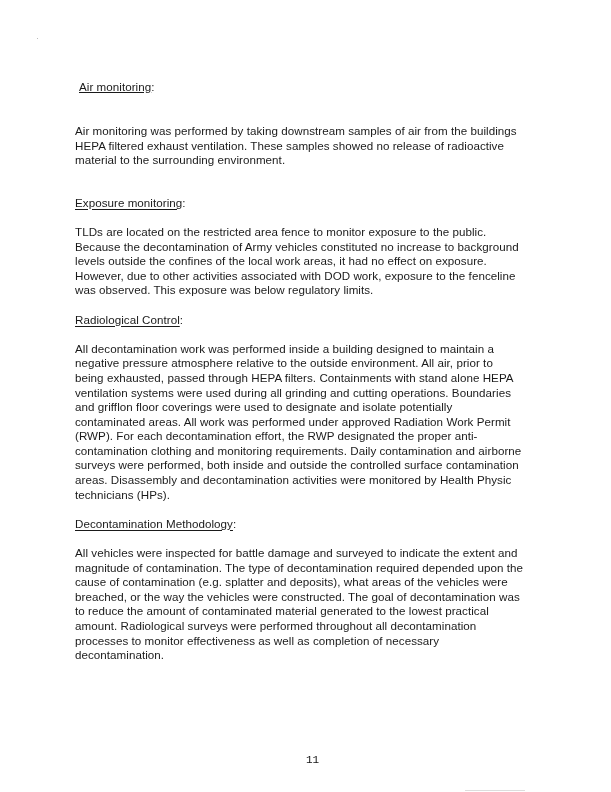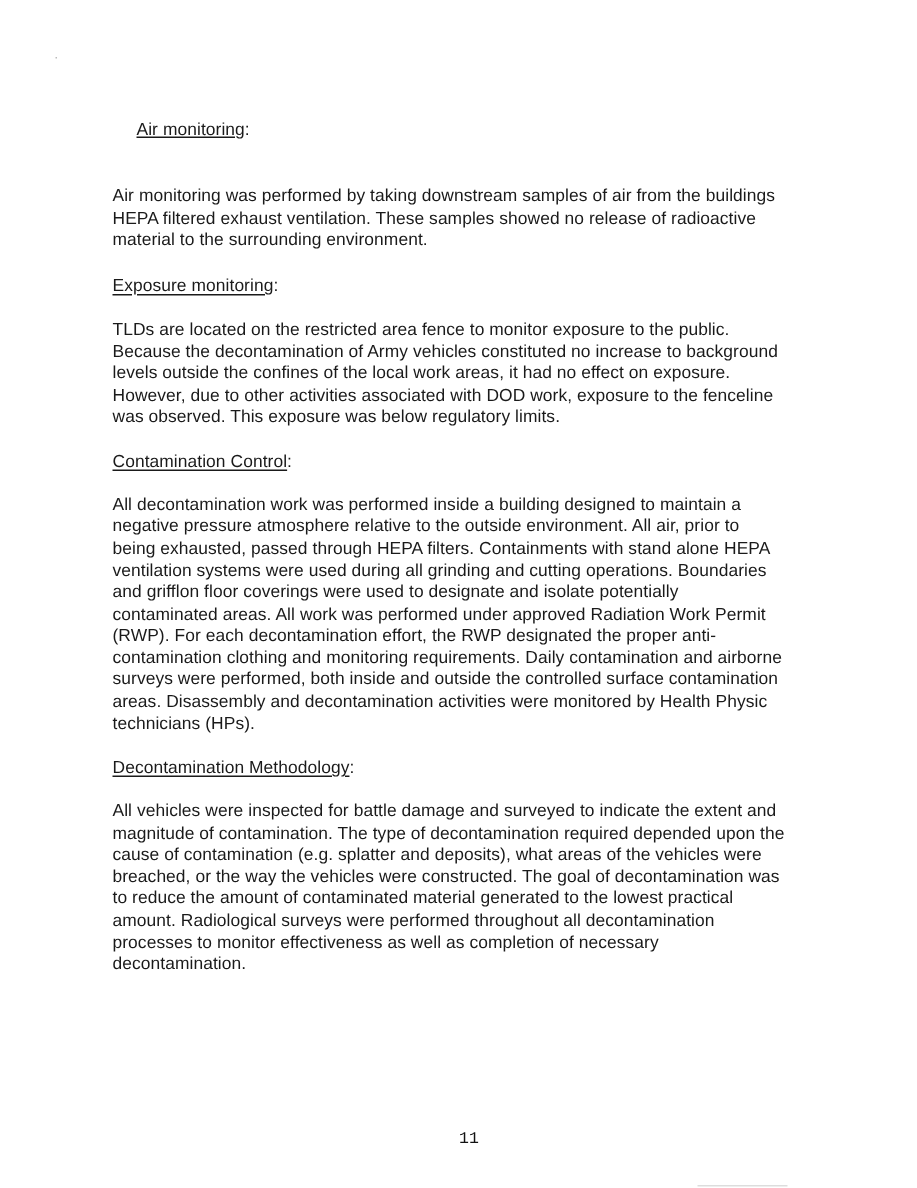--- a/index.html
+++ b/index.html
@@ -16,39 +16,39 @@
   .pagenum {
     position: absolute; left: 306px; top: 710px;
     font-family: "Liberation Mono", monospace; font-size: 11px; color: #111; margin-top: 44px;
   }
   .speck { position: absolute; background: #bbb; }
 </style>
 </head>
 <body>
 
 <div class="page">
-  <div style="position:absolute; top:-44px; left:16px;text-align:center;">
+  <div style="position:absolute; top:-44px; left:4px;text-align:center;">
     <u>Air monitoring</u><span>:</span>
   </div>
 
-  <div class="para" style="margin-bottom:16px;">Air monitoring was performed by taking downstream samples of air from the buildings
+  <div class="para" style="margin-bottom:28px;">Air monitoring was performed by taking downstream samples of air from the buildings
 HEPA filtered exhaust ventilation. These samples showed no release of radioactive
 material to the surrounding environment.</div>
 
   <div class="heading">
     <u>Exposure monitoring</u><span>:</span>
   </div>
   <div class="para">TLDs are located on the restricted area fence to monitor exposure to the public.
 Because the decontamination of Army vehicles constituted no increase to background
 levels outside the confines of the local work areas, it had no effect on exposure.
 However, due to other activities associated with DOD work, exposure to the fenceline
 was observed. This exposure was below regulatory limits.</div>
 
   <div class="heading">
-    <u>Contamination Control</u><span>:</span>
+    <u>Radiological Control</u><span>:</span>
   </div>
   <div class="para">All decontamination work was performed inside a building designed to maintain a
 negative pressure atmosphere relative to the outside environment. All air, prior to
 being exhausted, passed through HEPA filters. Containments with stand alone HEPA
 ventilation systems were used during all grinding and cutting operations. Boundaries
 and grifflon floor coverings were used to designate and isolate potentially
 contaminated areas. All work was performed under approved Radiation Work Permit
 (RWP). For each decontamination effort, the RWP designated the proper anti-
 contamination clothing and monitoring requirements. Daily contamination and airborne
 surveys were performed, both inside and outside the controlled surface contamination

